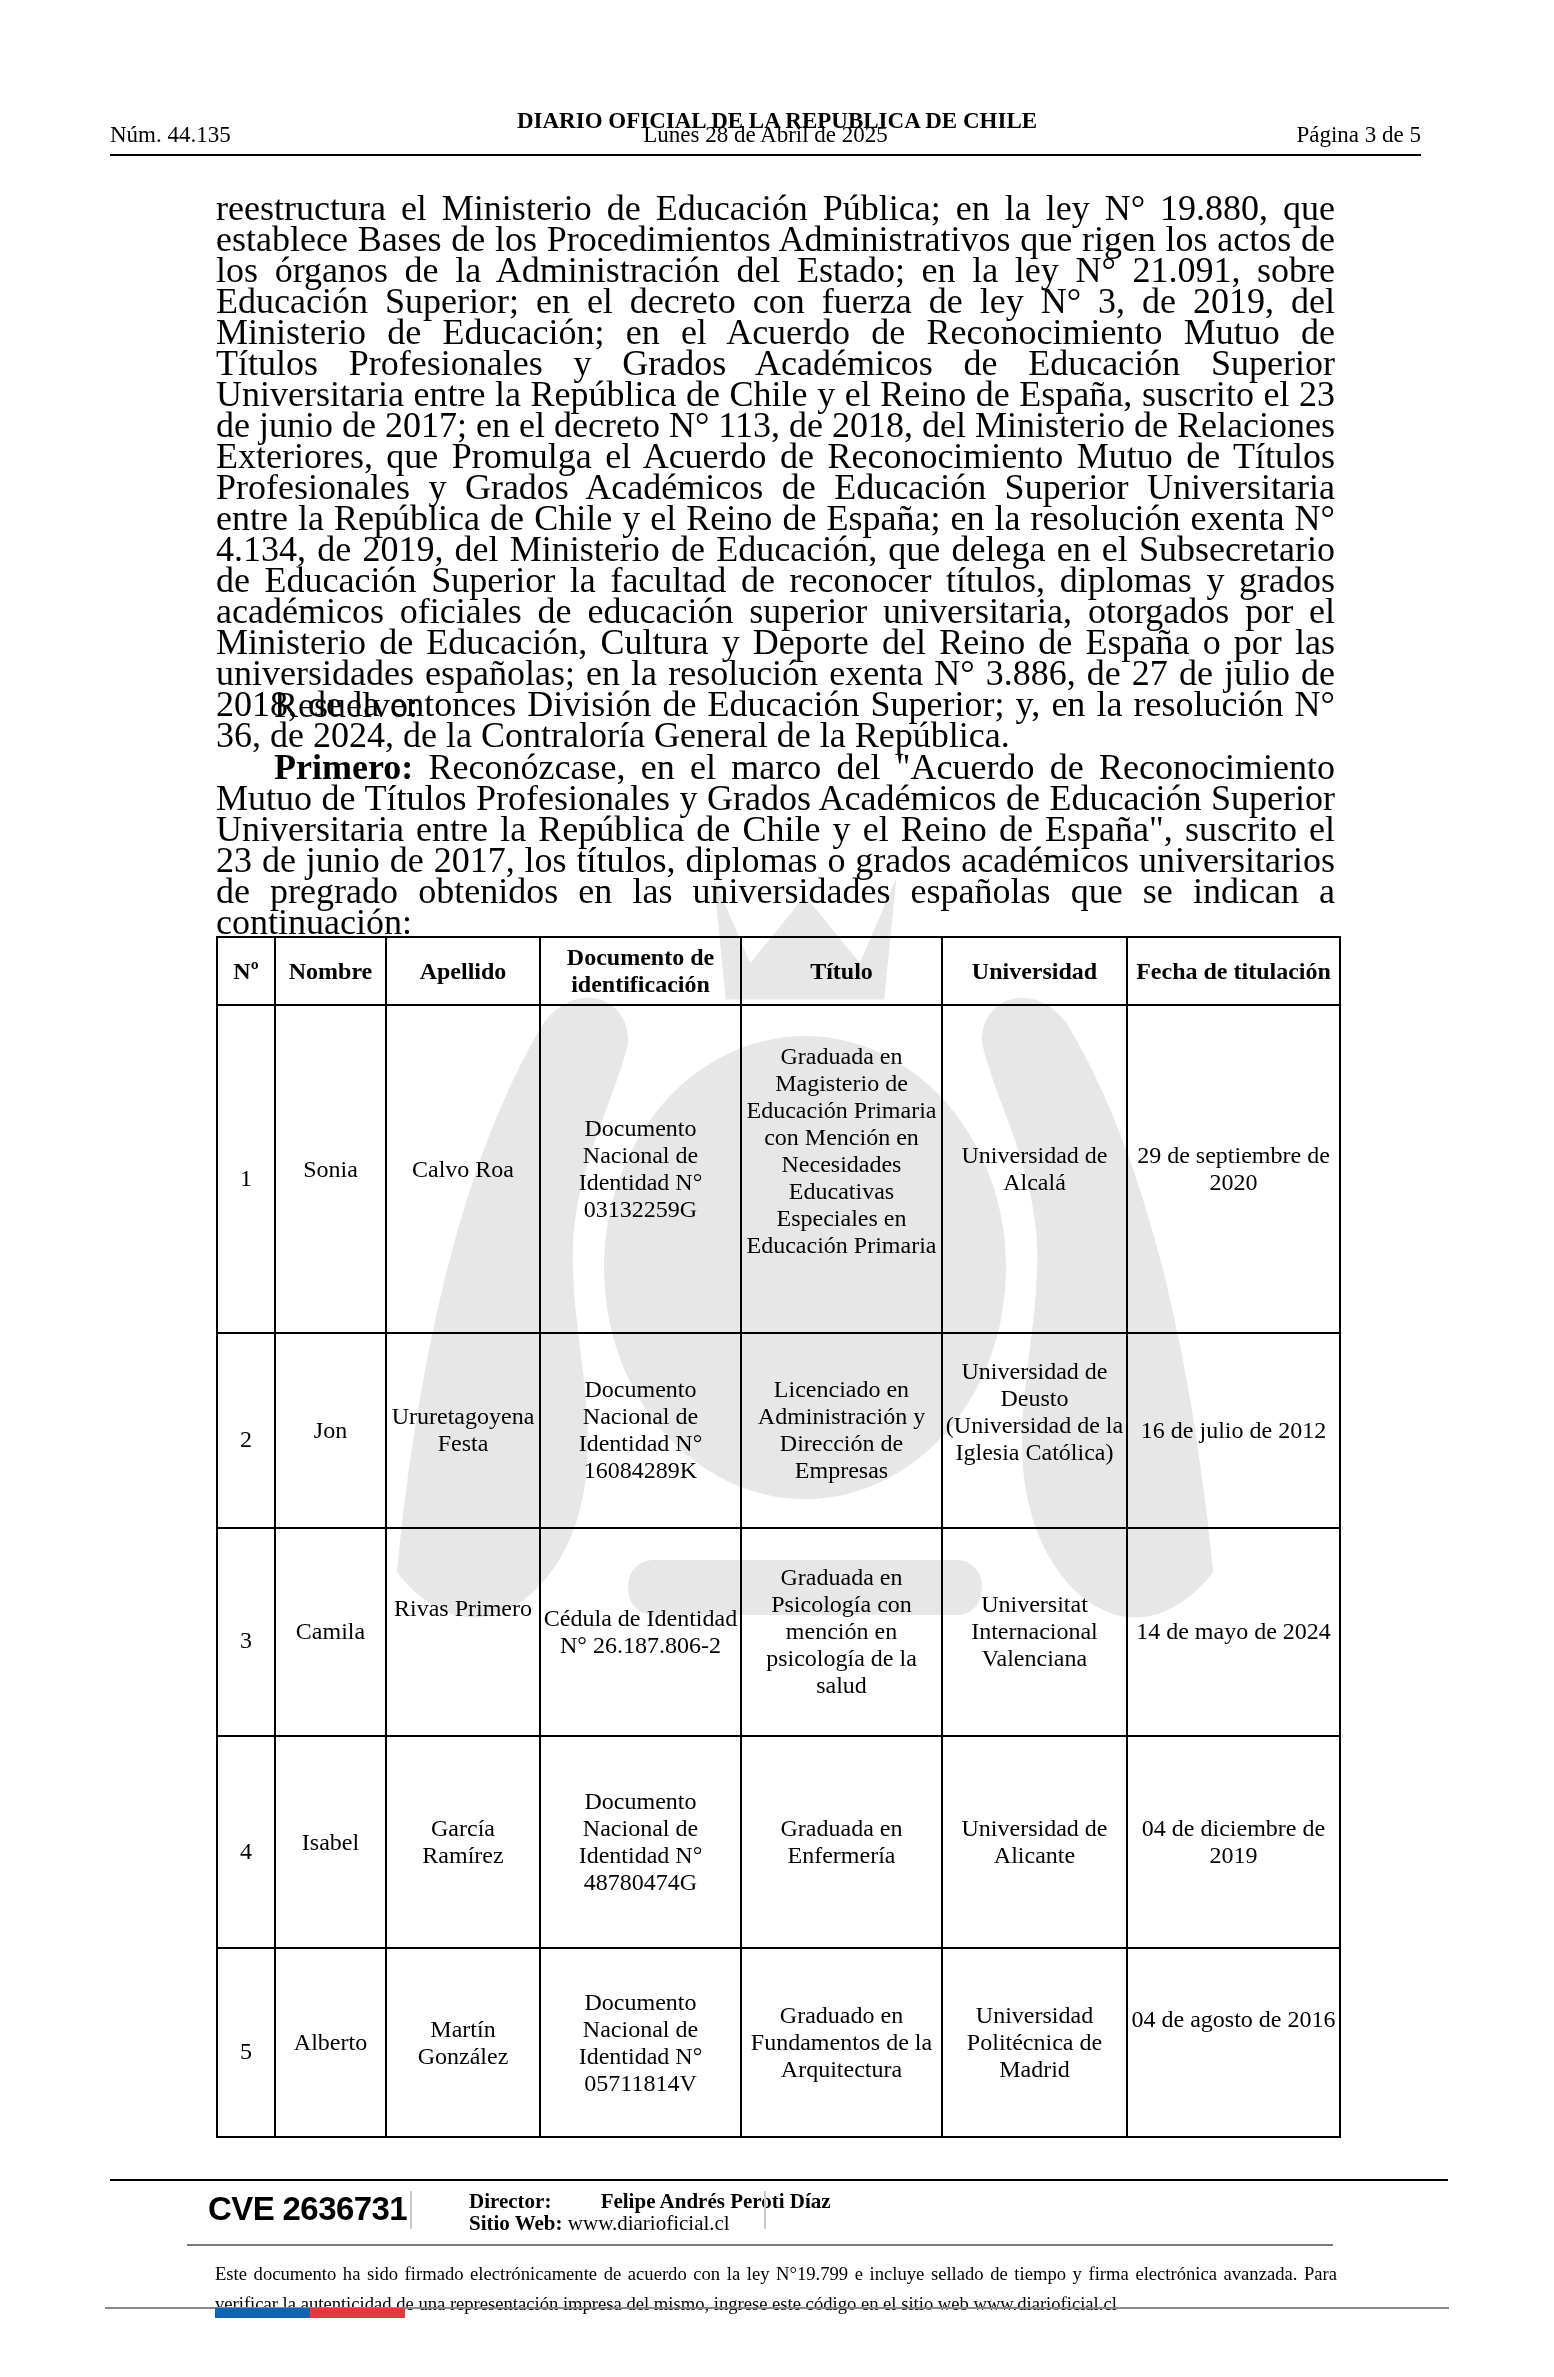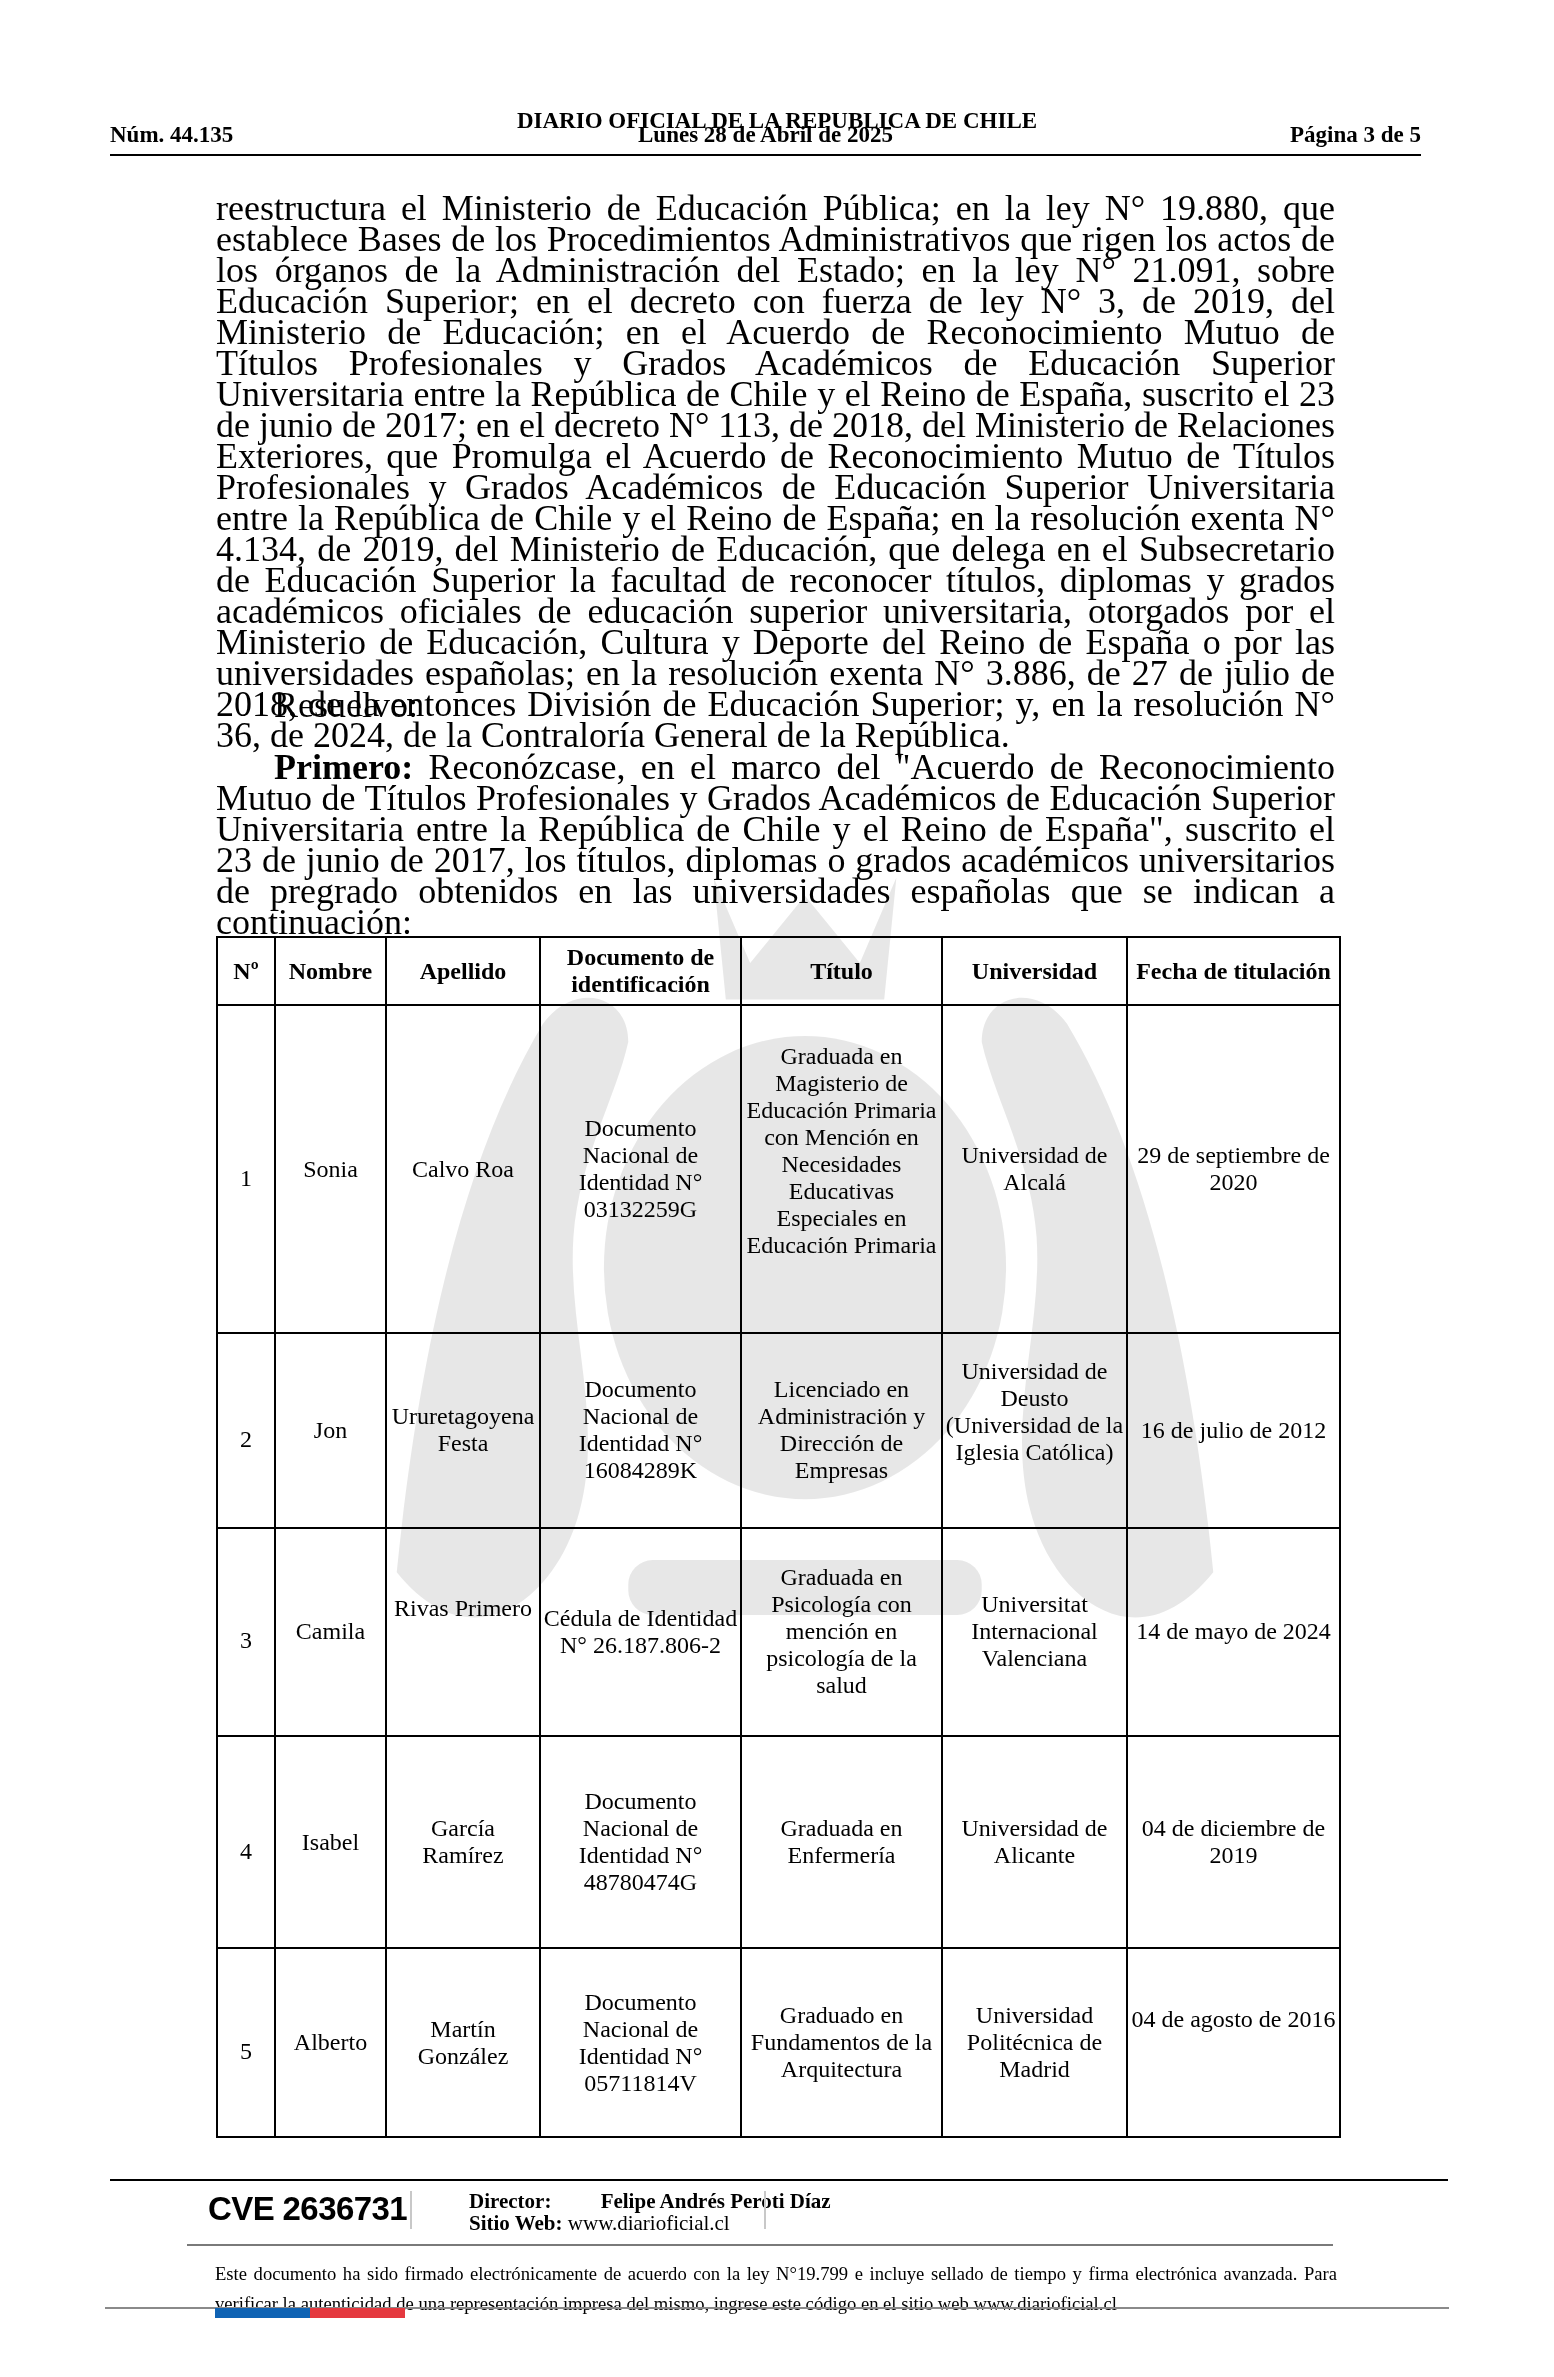--- a/index.html
+++ b/index.html
@@ -28,21 +28,21 @@
       top: 107px;
       text-align: center;
       font-weight: bold;
       font-size: 23px;
       line-height: 27px;
     }
     .hdr-row {
       position: absolute;
       left: 110px; width: 1311px;
       top: 121px;
-      font-weight: bold;
+      font-weight: normal;
       font-size: 23px;
       line-height: 27px;
       height: 27px;
     }
     .hdr-num { position: absolute; left: 0; top: 0; }
     .hdr-date { position: absolute; left: 0; width: 1311px; text-align: center; top: 0; }
     .hdr-page { position: absolute; right: 0; top: 0; }
     .hdr-rule {
       position: absolute;
       left: 110px; width: 1311px;

